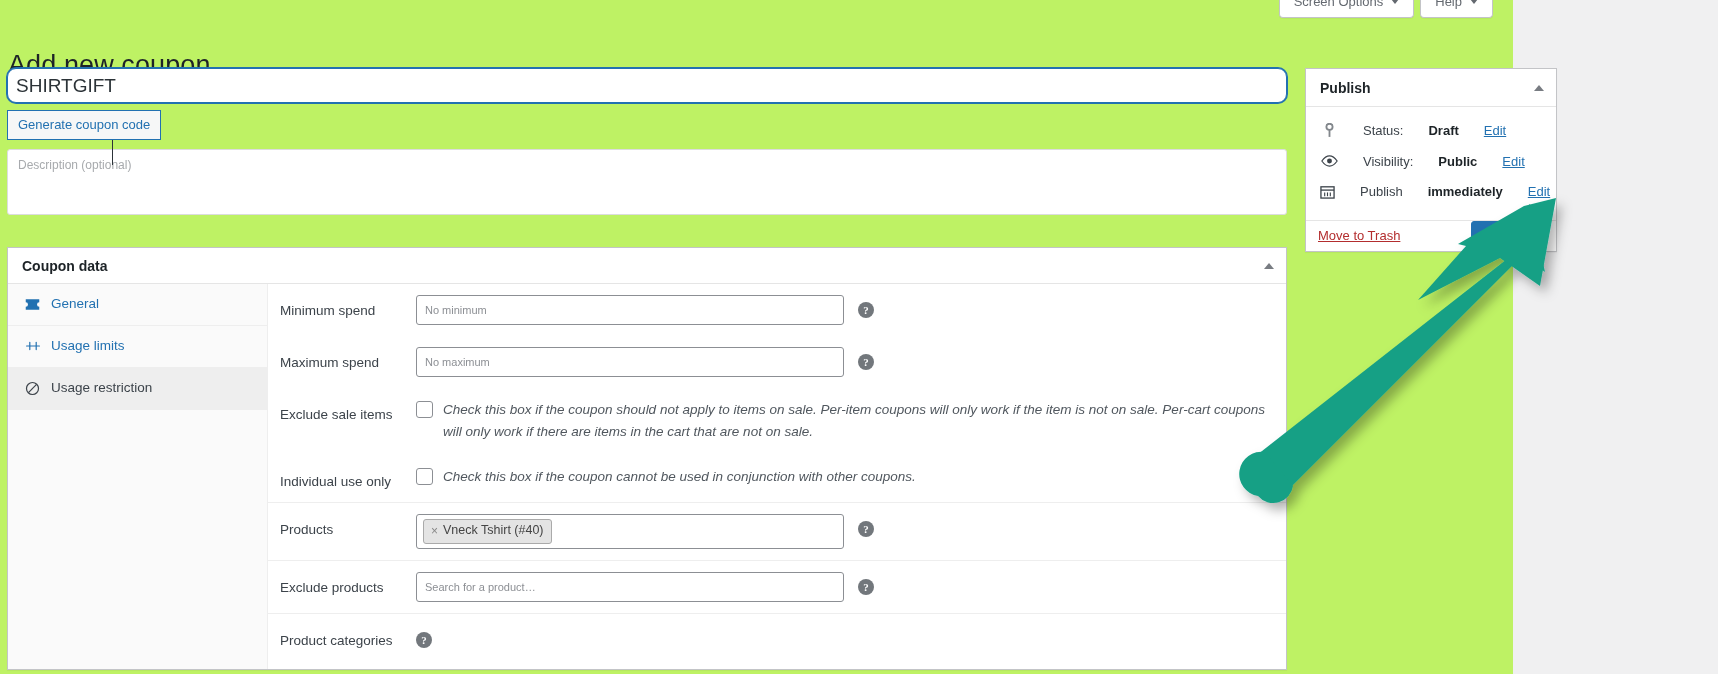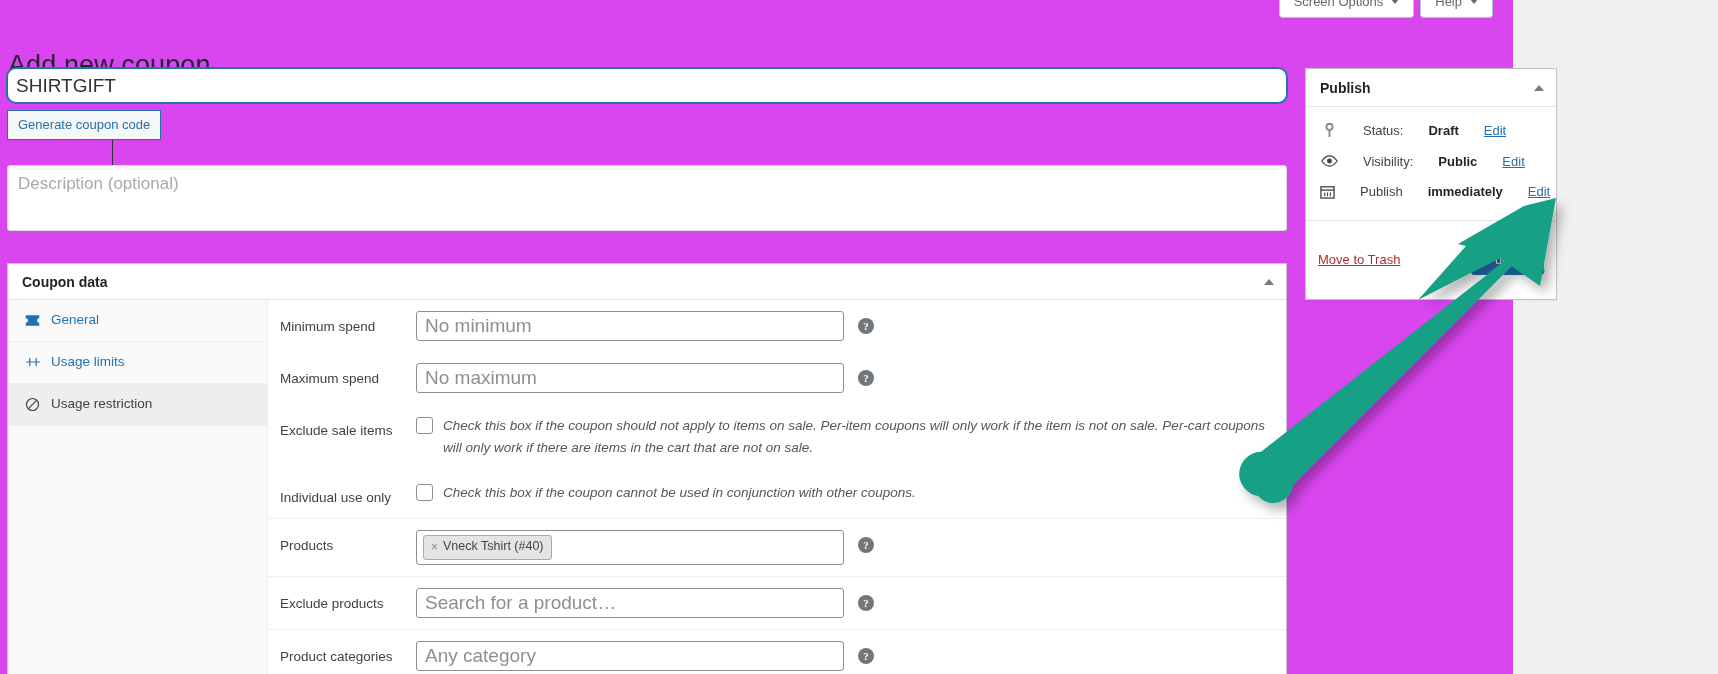--- a/index.html
+++ b/index.html
@@ -6,21 +6,21 @@
   * { box-sizing: border-box; }
   html, body {
     margin: 0; padding: 0;
     width: 1718px; height: 674px;
     overflow: hidden;
     background: #f0f0f1;
     font-family: "Liberation Sans", sans-serif;
     color: #3c434a;
     -webkit-font-smoothing: antialiased;
   }
-  #screen { position: relative; width: 1513px; height: 674px; background: #d946ef; }
+  #screen { position: relative; width: 1513px; height: 674px; background: #bef264; }
 
   
   .screen-meta {
     position: absolute; top: -14px; right: 20px;
     display: flex; gap: 6px; align-items: flex-start;
   }
   .meta-tab {
     background: #fff;
     border: 1px solid #c3c4c7;
     border-top: none;
@@ -80,27 +80,27 @@
     border-radius: 0;
     font-size: 13px;
     line-height: 1;
     padding: 7px 10px 8px;
     cursor: pointer;
     font-family: "Liberation Sans", sans-serif;
   }
 
   .desc-box {
     display: block;
-    margin-top: 25px;
+    margin-top: 9px;
     width: 1280px; height: 66px;
     border: 1px solid #dcdcde;
     border-radius: 3px;
     background: #fff;
     padding: 8px 10px;
-    font-size: 17px;
+    font-size: 12px;
     color: #8c8f94;
     font-family: "Liberation Sans", sans-serif;
     resize: none;
     outline: none;
   }
   .desc-box::placeholder { color: #a7aaad; }
 
   
   .metabox {
     margin-top: 32px;
@@ -165,21 +165,21 @@
     color: #3c434a;
     padding-top: 7px;
     line-height: 1.4;
   }
   .field-ctrl { display: flex; align-items: flex-start; gap: 14px; flex: 1; }
   .txt {
     width: 428px; height: 30px;
     border: 1px solid #8c8f94;
     border-radius: 3px;
     background: #fff;
-    font-size: 19px;
+    font-size: 11px;
     padding: 2px 8px;
     color: #2c3338;
     font-family: "Liberation Sans", sans-serif;
     outline: none;
   }
   .txt::placeholder { color: #8c8f94; }
 
   .token-wrap {
     width: 428px; min-height: 34px;
     border: 1px solid #8c8f94;
@@ -259,21 +259,21 @@
     font-size: 13px; color: #3c434a;
     padding: 5px 0 6px 2px;
     line-height: 1.5;
   }
   .misc-ico { width: 18px; display: inline-flex; justify-content: center; color: #82878c; }
   .misc-row b { font-weight: 700; color: #1d2327; }
   .edit-link { color: #2271b1; text-decoration: underline; cursor: pointer; }
 
   .side-foot {
     border-top: 1px solid #e5e5e5;
-    padding: 24px 12px;
+    padding: 0 12px;
     display: flex; align-items: center; justify-content: space-between;
   }
   .trash-link {
     color: #b32d2e; text-decoration: underline;
     font-size: 13px; cursor: pointer;
   }
   .publish-btn {
     background: #2271b1;
     color: #fff;
     border: 1px solid #2271b1;
@@ -410,21 +410,20 @@
             <div class="field-label">Exclude products</div>
             <div class="field-ctrl">
               <input class="txt" type="text" placeholder="Search for a product…" style="">
               <span class="helpdot">?</span>
             </div>
           </div>
 
           <div class="field-row sep">
             <div class="field-label">Product categories</div>
             <div class="field-ctrl">
-              <input class="txt" type="text" placeholder="Any category" style="">
               <span class="helpdot">?</span>
             </div>
           </div>
 
         </div>
       </div>
     </div>
   </div>
 
   <div class="side">

